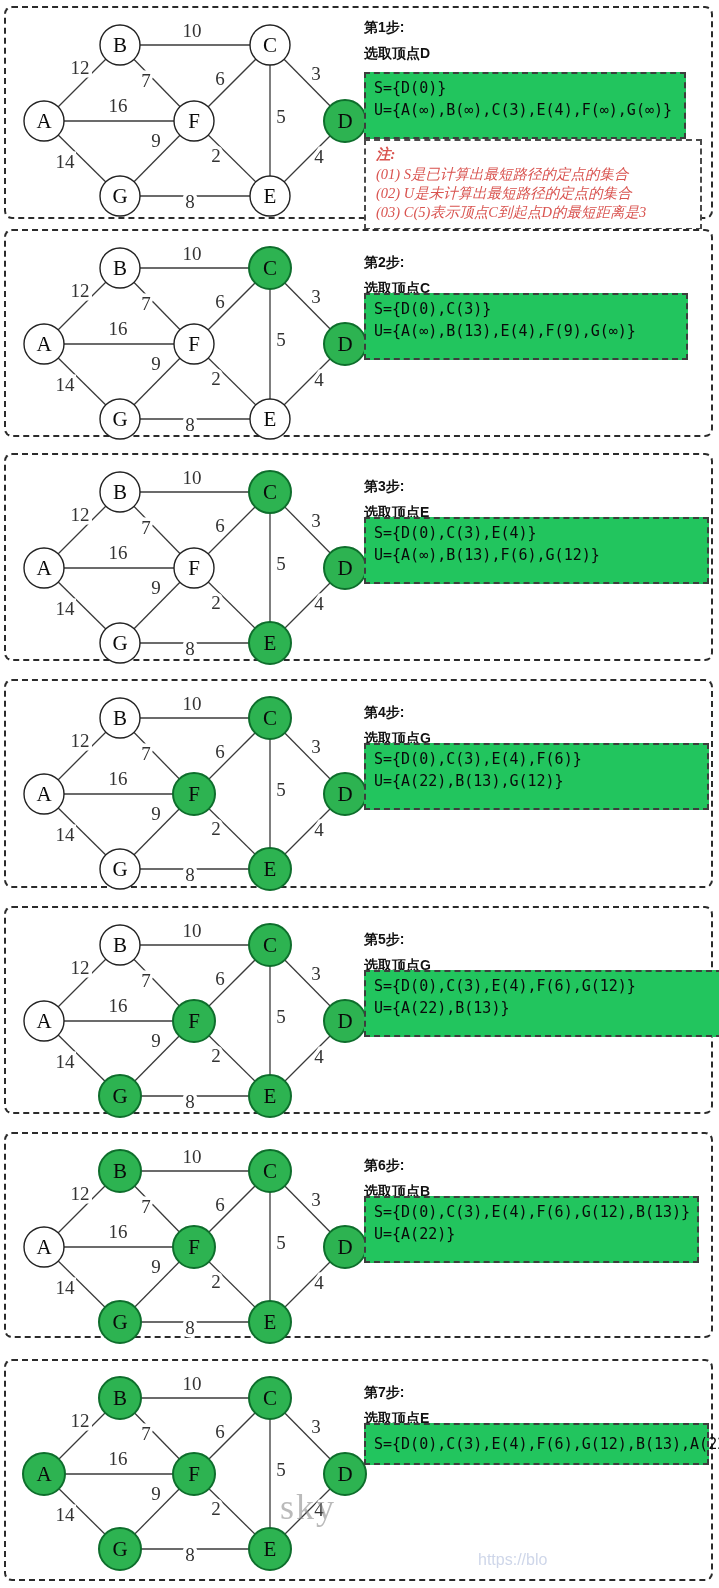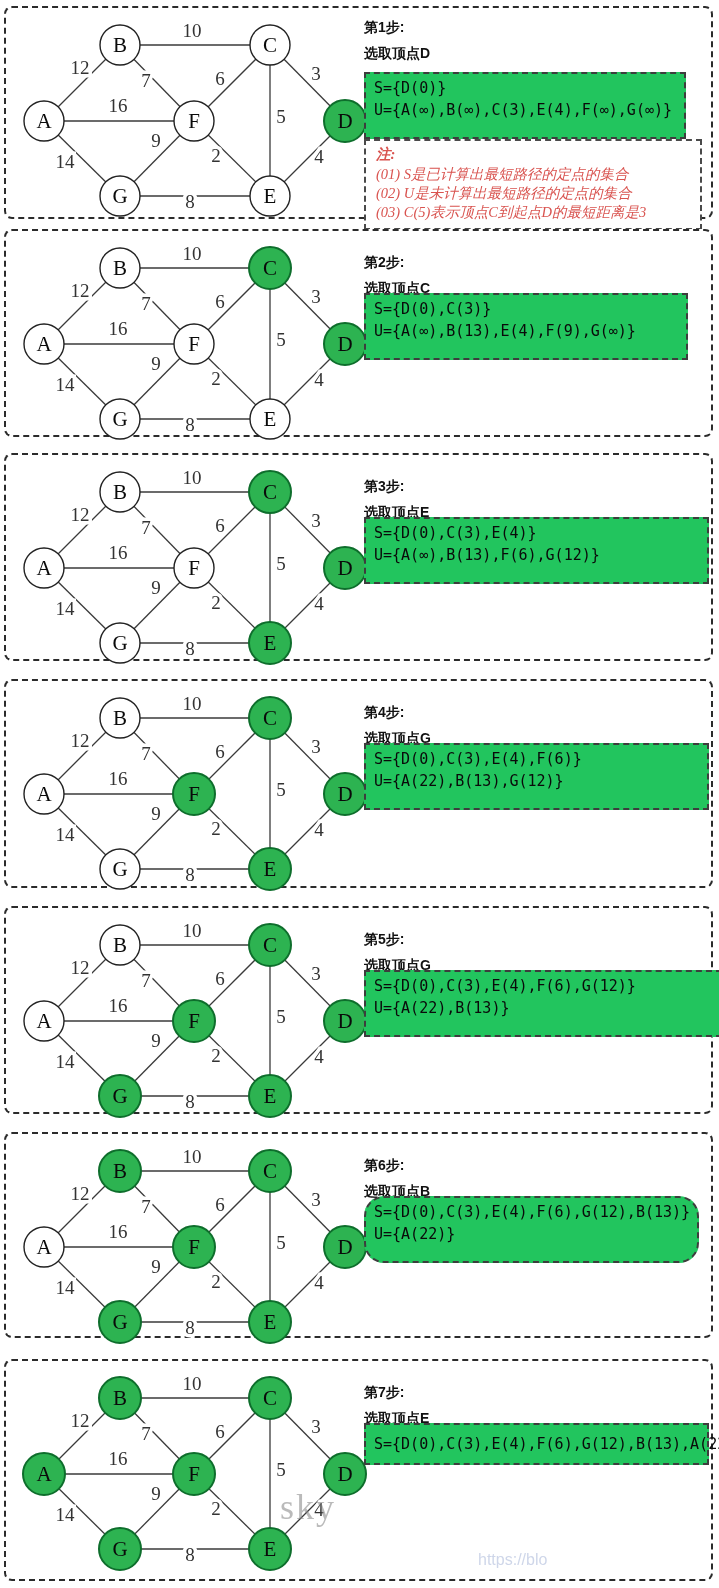--- a/index.html
+++ b/index.html
@@ -349,21 +349,21 @@
         <text x="264" y="195" class="node-label">E</text>
         <circle cx="188" cy="113" r="21" fill="#2db351" stroke="#0e6e2c" stroke-width="2"></circle>
         <text x="188" y="120" class="node-label">F</text>
         <circle cx="114" cy="188" r="21" fill="#2db351" stroke="#0e6e2c" stroke-width="2"></circle>
         <text x="114" y="195" class="node-label">G</text>
       </svg>
     <div class="step-title">
       <div>第6步:</div>
       <div>选取顶点B</div>
     </div>
-    <div class="setbox" style="top:62px;width:335px;border-radius:20px;">
+    <div class="setbox" style="top:62px;width:335px;">
       <div>S={D(0),C(3),E(4),F(6),G(12),B(13)}</div>
       <div>U={A(22)}</div>
     </div>
   </section>
 
   <section class="panel" style="top:1359px;height:222px;">
     <svg class="graph" width="362" height="210">
         <line x1="38" y1="113" x2="114" y2="37" class="edge-line"></line>
         <line x1="38" y1="113" x2="188" y2="113" class="edge-line"></line>
         <line x1="38" y1="113" x2="114" y2="188" class="edge-line"></line>

